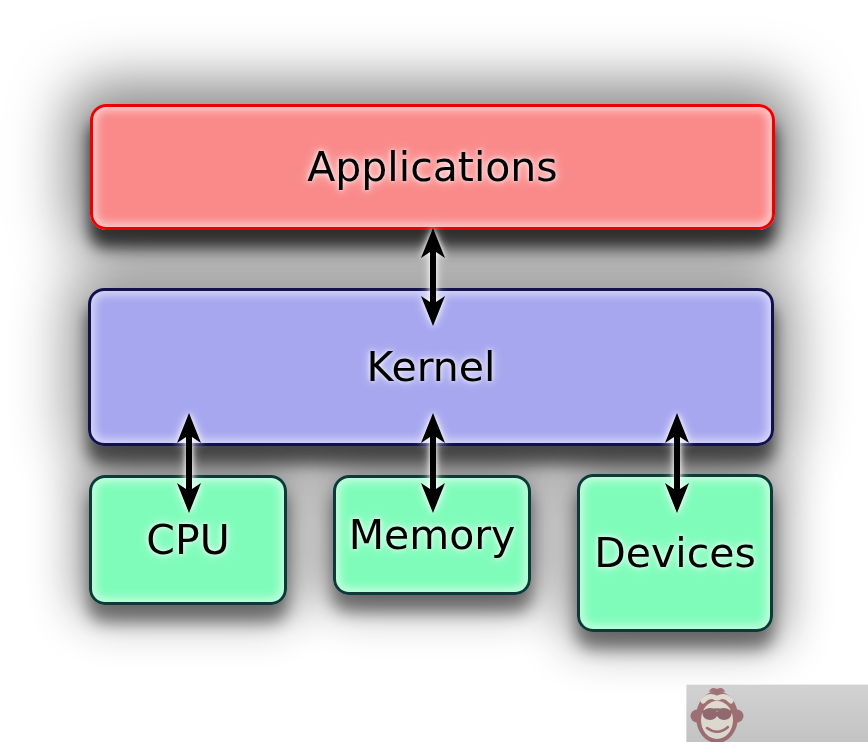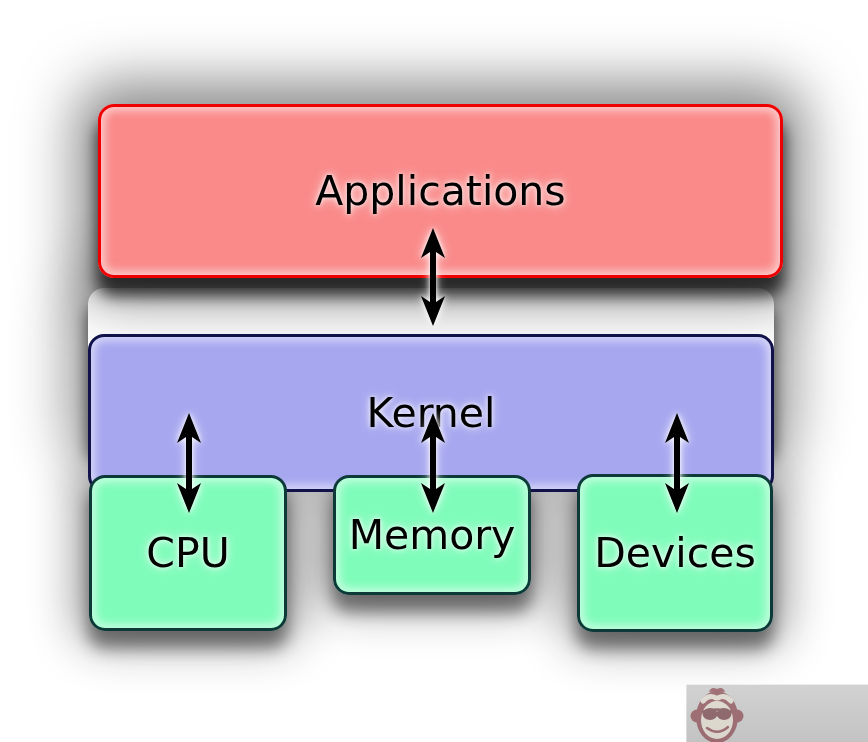--- a/index.html
+++ b/index.html
@@ -43,23 +43,23 @@
     z-index: 2;
     box-shadow: inset 0 0 9px 4px rgba(255,255,255,0.55);
   }
   .box .label {
     font-size: 41px;
     color: #000;
     letter-spacing: 0px;
     text-shadow: 0 0 5px rgba(255,255,255,0.95), 0 0 11px rgba(255,255,255,0.75);
     white-space: nowrap;
   }
-  .pos-applications { left: 98px;  top: 104px; width: 685px; height: 174px; }
+  .pos-applications { left: 90px;  top: 104px; width: 685px; height: 126px; }
   .pos-kernel       { left: 88px;  top: 288px; width: 686px; height: 158px; }
-  .pos-cpu          { left: 89px;  top: 475px; width: 198px; height: 156px; }
+  .pos-cpu          { left: 89px;  top: 475px; width: 198px; height: 130px; }
   .pos-memory       { left: 333px; top: 475px; width: 198px; height: 120px; }
   .pos-devices      { left: 577px; top: 474px; width: 196px; height: 158px; }
   
   .arrows {
     position: absolute;
     left: 0; top: 0;
     width: 868px; height: 742px;
     z-index: 3;
     pointer-events: none;
     filter: drop-shadow(0 0 2.5px rgba(255,255,255,0.95)) drop-shadow(0 0 5px rgba(255,255,255,0.65));
@@ -87,21 +87,21 @@
   <div class="shadow big   pos-applications"></div>
   <div class="shadow mid   pos-kernel"></div>
   <div class="shadow small pos-cpu"></div>
   <div class="shadow small pos-memory"></div>
   <div class="shadow small pos-devices"></div>
 
   <div class="box pos-applications" style="background: rgb(250, 138, 138); border-color: rgb(238, 0, 0);">
     <span class="label" style="color: rgb(0, 0, 0);">Applications</span>
   </div>
 
-  <div class="box pos-kernel" style="background: rgb(167, 167, 240); border-color: rgb(18, 18, 74); margin-top: 46px;">
+  <div class="box pos-kernel" style="background: rgb(167, 167, 240); border-color: rgb(18, 18, 74);">
     <span class="label" style="color: rgb(0, 0, 0);">Kernel</span>
   </div>
 
   <div class="box pos-cpu" style="background: rgb(127, 252, 186); border-color: rgb(13, 58, 56);">
     <span class="label" style="color: rgb(0, 0, 0);">CPU</span>
   </div>
 
   <div class="box pos-memory" style="background: rgb(127, 252, 186); border-color: rgb(13, 58, 56);">
     <span class="label" style="color: rgb(0, 0, 0);">Memory</span>
   </div>

